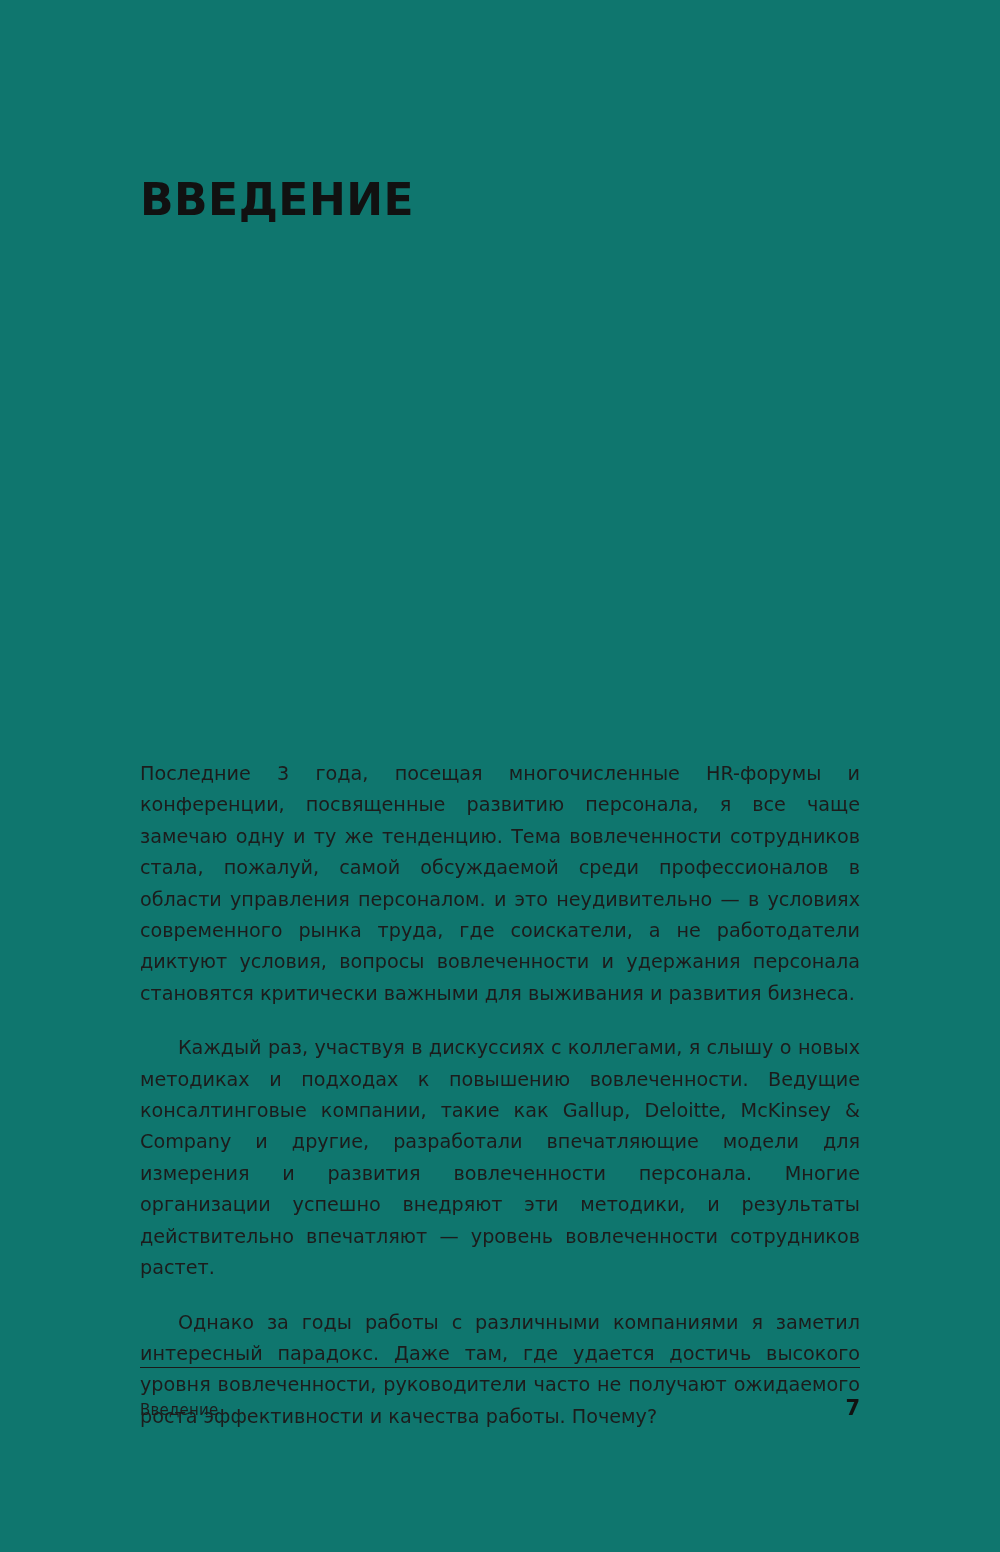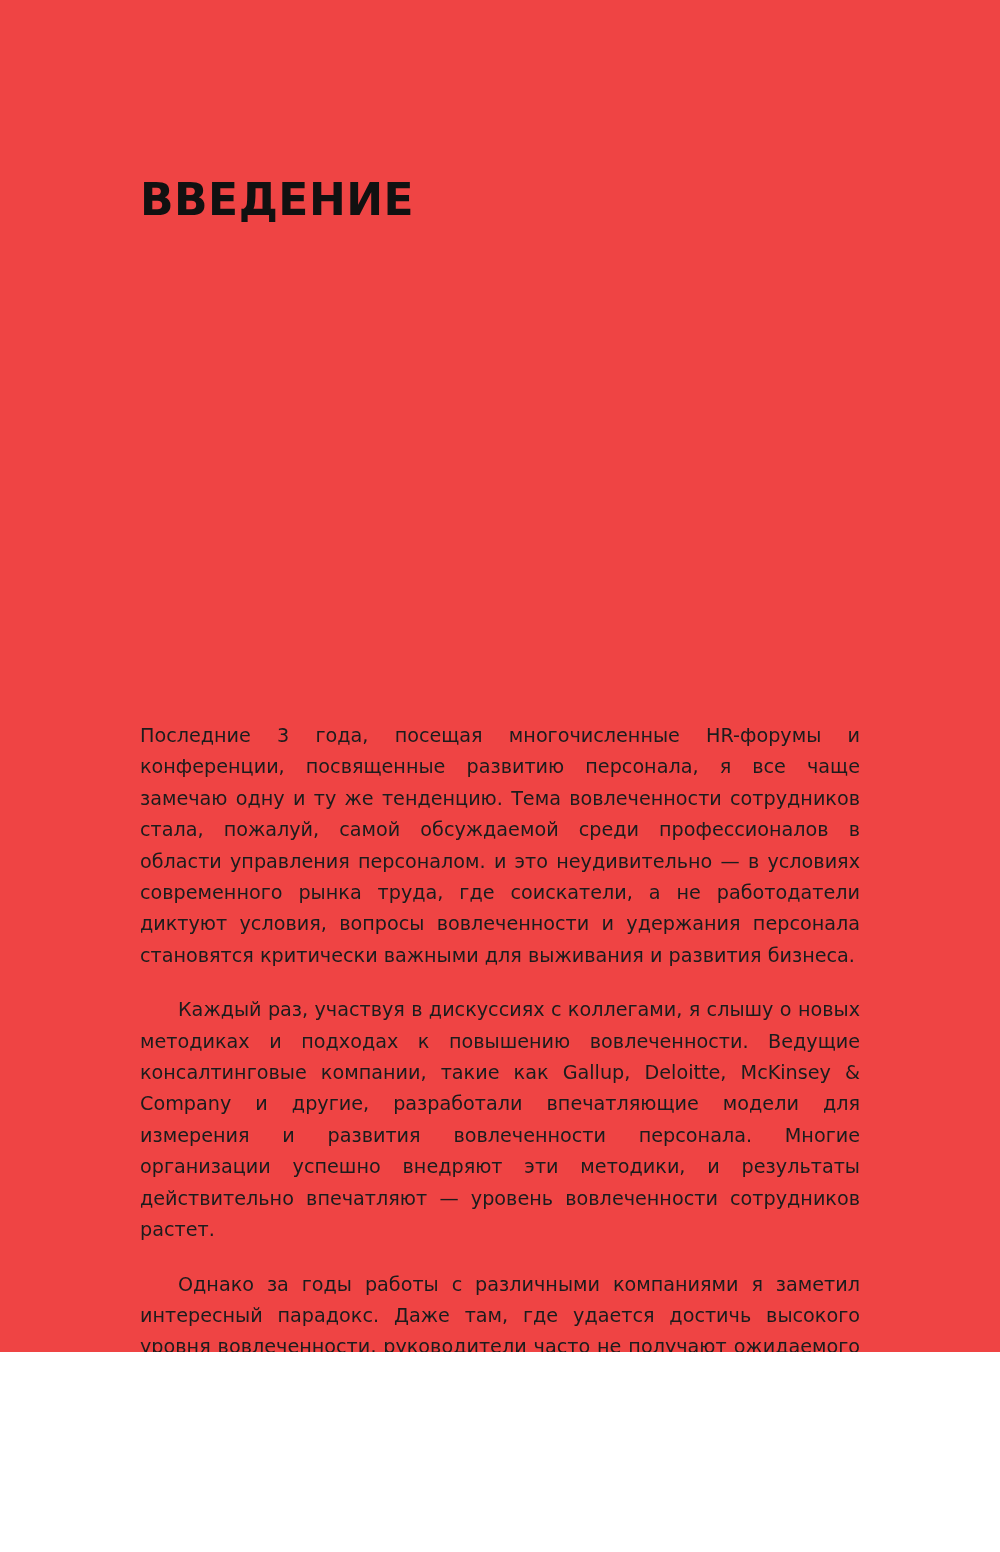--- a/index.html
+++ b/index.html
@@ -3,22 +3,22 @@
 <meta charset="utf-8">
 <style>
   html, body {
     margin: 0;
     padding: 0;
     background: #ffffff;
   }
   .page {
     position: relative;
     width: 1000px;
-    height: 1352px;
-    background: #ef4444;
+    height: 1552px;
+    background: #0f766e;
     font-family: "DejaVu Sans", "Liberation Sans", sans-serif;
     color: #1a1a1a;
     box-sizing: border-box;
     overflow: hidden;
   }
   .content {
     position: absolute;
     left: 140px;
     right: 140px;
     top: 0;
@@ -30,21 +30,21 @@
     left: 0;
     font-size: 44px;
     font-weight: 800;
     letter-spacing: 0.5px;
     color: #111111;
     line-height: 1;
     margin: 0;
   }
   .body-text {
     position: absolute;
-    top: 720px;
+    top: 758px;
     left: 0;
     right: 0;
     font-size: 19.2px;
     line-height: 31.4px;
     text-align: justify;
     color: #1c1c1c;
   }
   .body-text p {
     margin: 0;
   }

